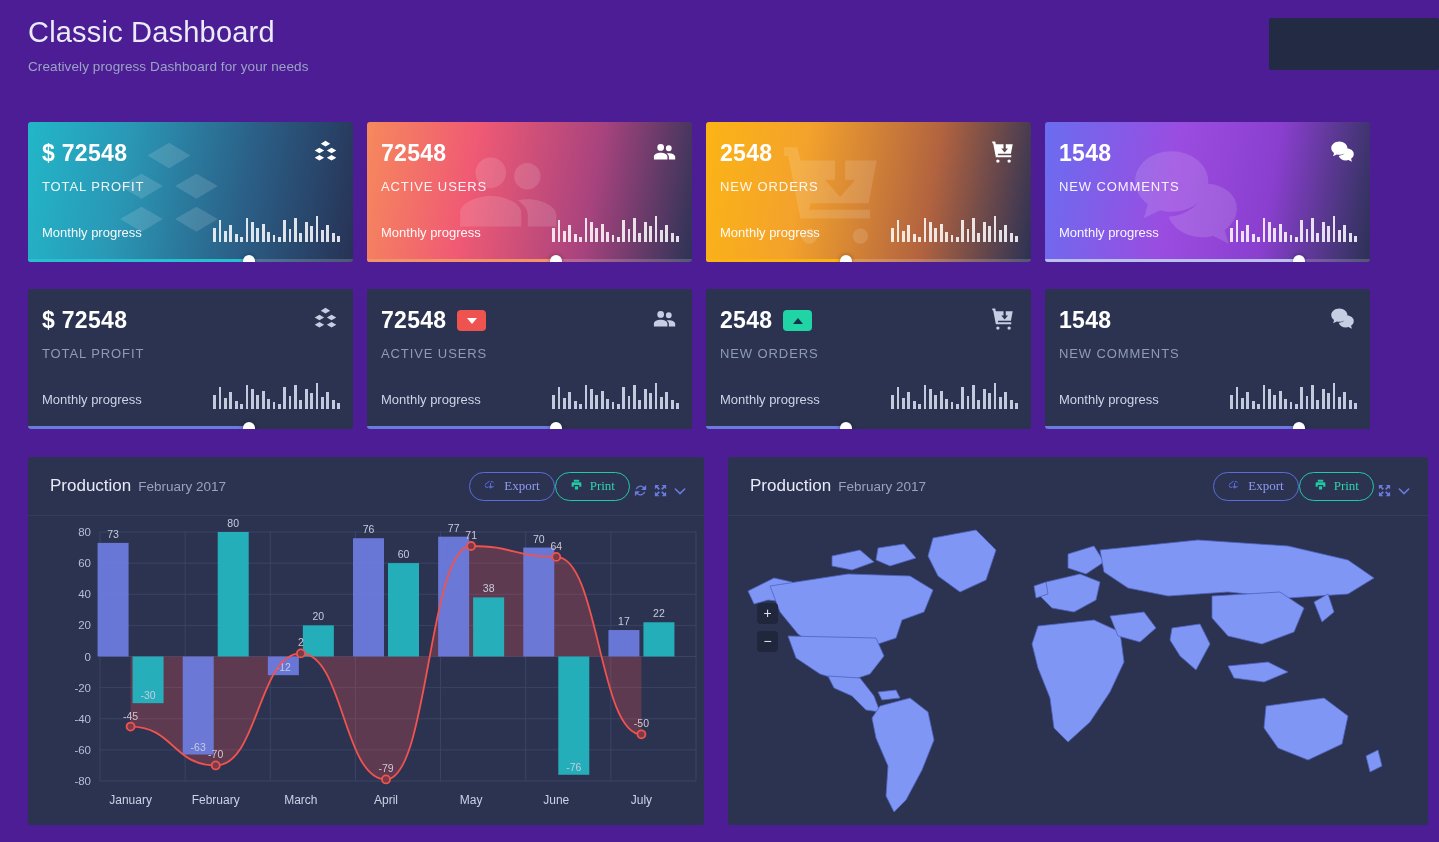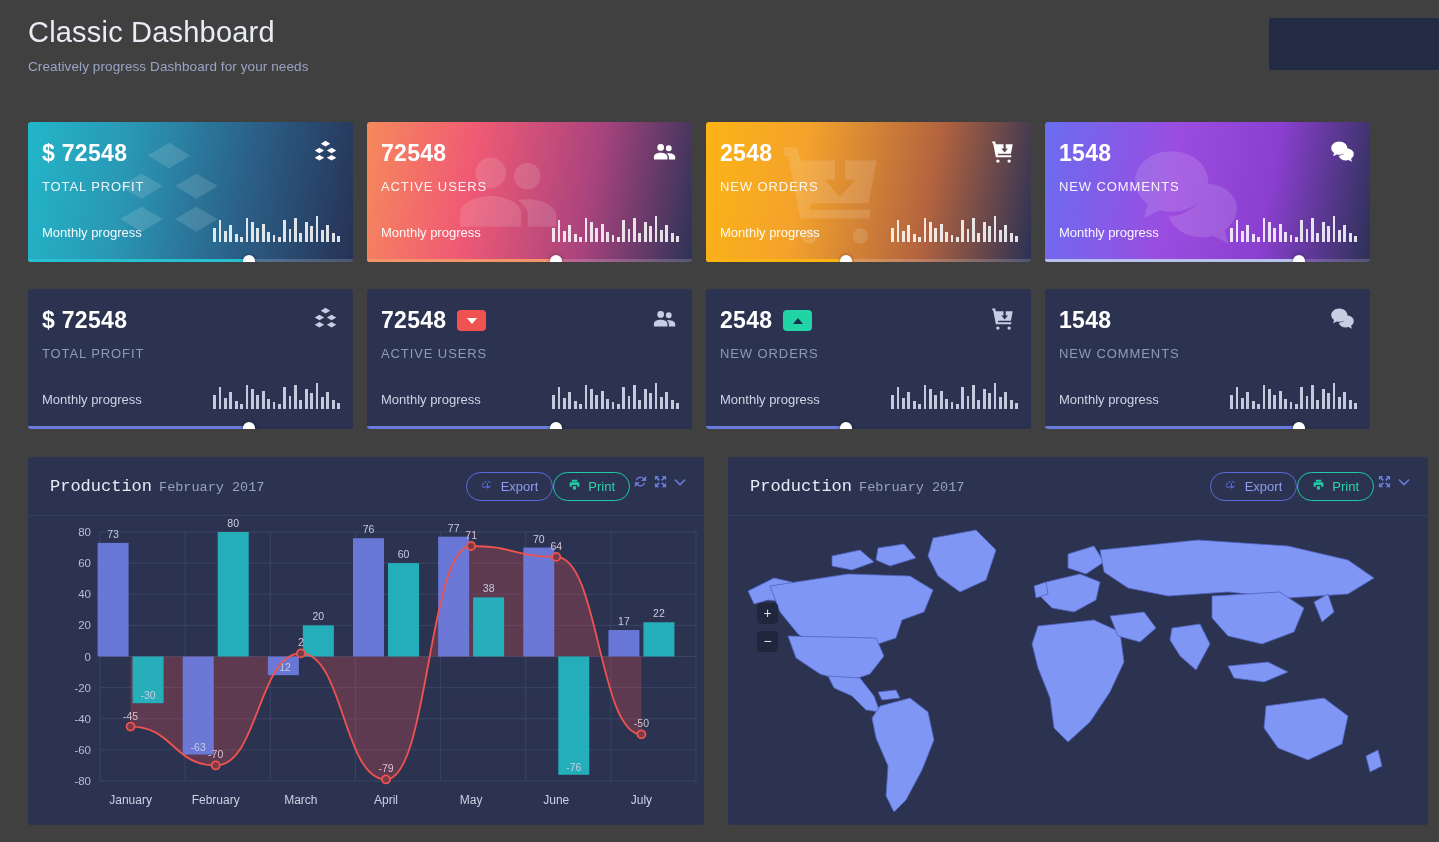--- a/index.html
+++ b/index.html
@@ -2,21 +2,21 @@
 <html><head>
 <meta charset="utf-8">
 <style>
   * { box-sizing: border-box; margin: 0; padding: 0; }
   html, body {
     width: 1439px; height: 842px;
     background: #1b2138;
     font-family: "Liberation Sans", sans-serif;
     overflow: hidden;
   }
-  .page { position: relative; width: 1439px; height: 842px; background: #404040; }
+  .page { position: relative; width: 1439px; height: 842px; background: #4c1d95; }
 
   
   .page-header { position: absolute; left: 28px; top: 16px; }
   .page-title { font-size: 29px; font-weight: 400; color: #e9ecf5; letter-spacing: .2px; }
   .page-sub { font-size: 13.5px; color: #9aa4c4; margin-top: 10px; letter-spacing: .1px; }
   .header-placeholder {
     position: absolute; right: 0px; top: 18px; width: 170px; height: 52px;
     background: #232a44; border-radius: 2px;
   }
 
@@ -81,23 +81,23 @@
   .badge-up { background: #21d4a6; }
   .badge .tri { width: 0; height: 0; }
   .badge-down .tri { border-left: 5px solid transparent; border-right: 5px solid transparent; border-top: 6px solid #ffffff; }
   .badge-up .tri { border-left: 5px solid transparent; border-right: 5px solid transparent; border-bottom: 6px solid #16314a; }
 
   
   .panel { position: absolute; background: #2b3350; border-radius: 3px; }
   .panel-chart { left: 28px; top: 457px; width: 676px; height: 368px; }
   .panel-map   { left: 728px; top: 457px; width: 700px; height: 368px; }
   .panel-head { position: relative; height: 59px; border-bottom: 1px solid #353d5c; display: flex; align-items: center; padding: 0 14px 0 22px; }
-  .panel-title { font-size: 17px; color: #e8ebf5; font-weight: 400; font-family: Liberation Mono, monospace; }
+  .panel-title { font-size: 17px; color: #e8ebf5; font-weight: 400; }
   .panel-title .sub { font-size: 13.5px; color: #98a1bf; margin-left: 7px; }
-  .head-actions { margin-left: auto; display: flex; align-items: flex-start; gap: 0; }
+  .head-actions { margin-left: auto; display: flex; align-items: flex-end; gap: 0; font-family: Liberation Serif, serif; }
   .pill {
     display: inline-flex; align-items: center; gap: 7px;
     height: 29px; padding: 0 14px; border-radius: 16px;
     font-size: 13px; background: transparent; cursor: pointer;
   }
   .pill-export { border: 1px solid #5b6bdd; color: #8e9bf0; }
   .pill-print  { border: 1px solid #21c9a4; color: #2fd2ad; }
   .icon-btn { width: 20px; height: 20px; display: inline-flex; align-items: center; justify-content: center; cursor: pointer; }
 
   .panel-body { position: relative; width: 100%; height: 309px; }

